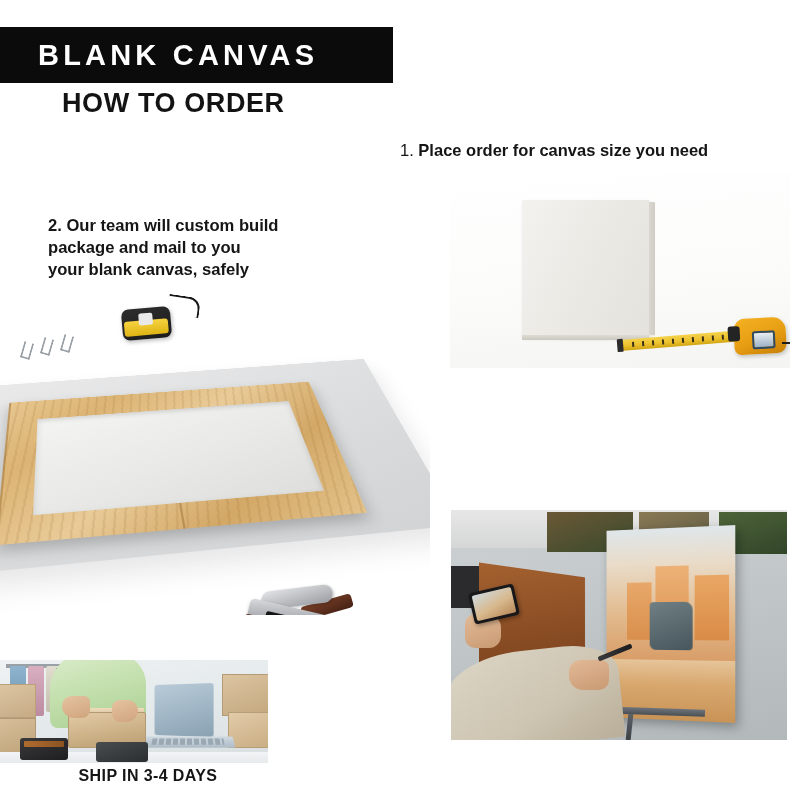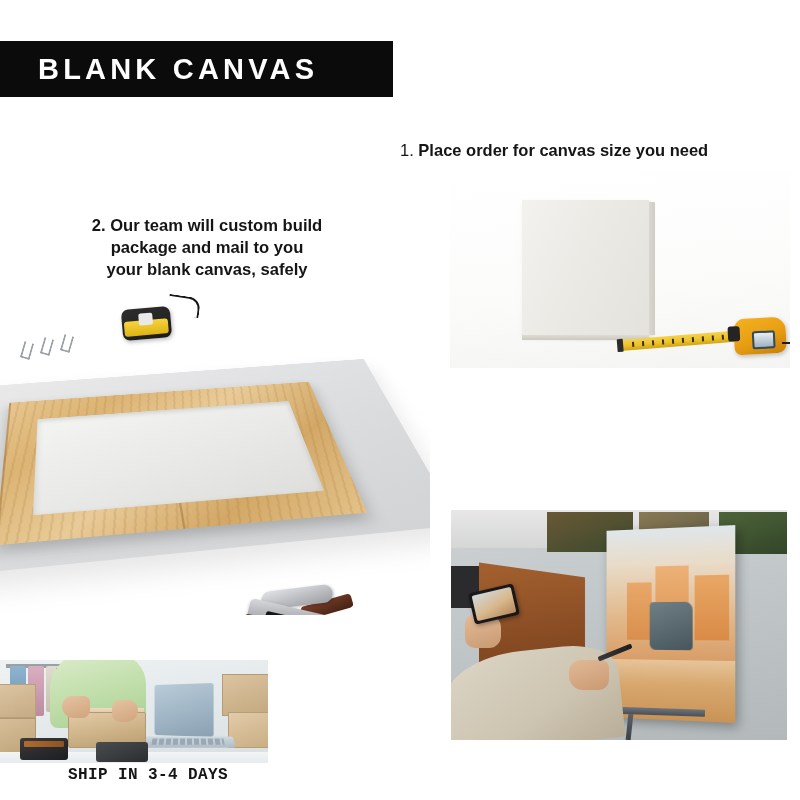--- a/index.html
+++ b/index.html
@@ -2,35 +2,35 @@
 <html><head>
 <meta charset="utf-8">
 <style>
   html,body{margin:0;padding:0;background:#ffffff;}
   body{width:800px;height:800px;overflow:hidden;
        font-family:"Liberation Sans",sans-serif;color:#111111;}
   .page{position:relative;width:800px;height:800px;background:#ffffff;}
 
   
   .title-bar{position:absolute;left:0;top:27px;width:393px;height:56px;
-             background:#0b0b0b;display:flex;align-items:center;margin-top:14px;}
+             background:#0b0b0b;display:flex;align-items:center;}
   .title-bar .t{color:#ffffff;font-size:29px;font-weight:700;
                 letter-spacing:4.2px;padding-left:38px;
                 font-family:"Liberation Sans",sans-serif;}
   .subtitle{position:absolute;left:62px;top:88px;font-size:27px;font-weight:700;
             letter-spacing:0.6px;color:#131313;}
 
   
   .cap{position:absolute;font-weight:700;color:#151515;line-height:1.34;}
   .cap .num{font-weight:400;}
   #cap1{left:400px;top:139px;font-size:16.5px;white-space:nowrap;}
-  #cap2{left:48px;top:215px;width:318px;text-align:center;font-size:16.6px;}
+  #cap2{left:48px;top:215px;width:318px;text-align:left;font-size:16.6px;}
   #cap3{left:420px;top:752px;font-size:16.5px;white-space:nowrap;}
   #shipcap{left:48px;top:765px;width:200px;text-align:center;font-size:16px;
-           font-weight:700;letter-spacing:0.4px;font-family:Liberation Mono, monospace;}
+           font-weight:700;letter-spacing:0.4px;}
 
   
   .photo1{position:absolute;left:450px;top:172px;width:340px;height:196px;
           background:#fdfdfd;overflow:hidden;}
   .p1-bg{position:absolute;inset:0;
          background:linear-gradient(175deg,#ffffff 0%,#fbfbfa 60%,#f4f4f2 100%);}
   .p1-canvas{position:absolute;left:72px;top:28px;width:127px;height:135px;
              background:linear-gradient(115deg,#f3f2ef 0%,#eceae5 45%,#e4e2dc 100%);
              box-shadow:2px 3px 5px rgba(0,0,0,.10);}
   .p1-canvas::after{content:"";position:absolute;right:-6px;top:2px;width:6px;height:133px;
@@ -216,20 +216,21 @@
            background:linear-gradient(180deg,#f2f4f5,#e4e8ea);}
 </style>
 </head>
 <body>
 
 <div class="page">
 
   <div class="title-bar">
     <span class="t">BLANK CANVAS</span>
   </div>
+  <div class="subtitle">HOW TO ORDER</div>
 
   <div class="cap" id="cap1">
     <span class="num">1.</span>
     <span>Place order for canvas size you need</span>
   </div>
 
   <div class="photo1">
     <div class="p1-bg"></div>
     <div class="p1-shadow"></div>
     <div class="p1-canvas"></div>

